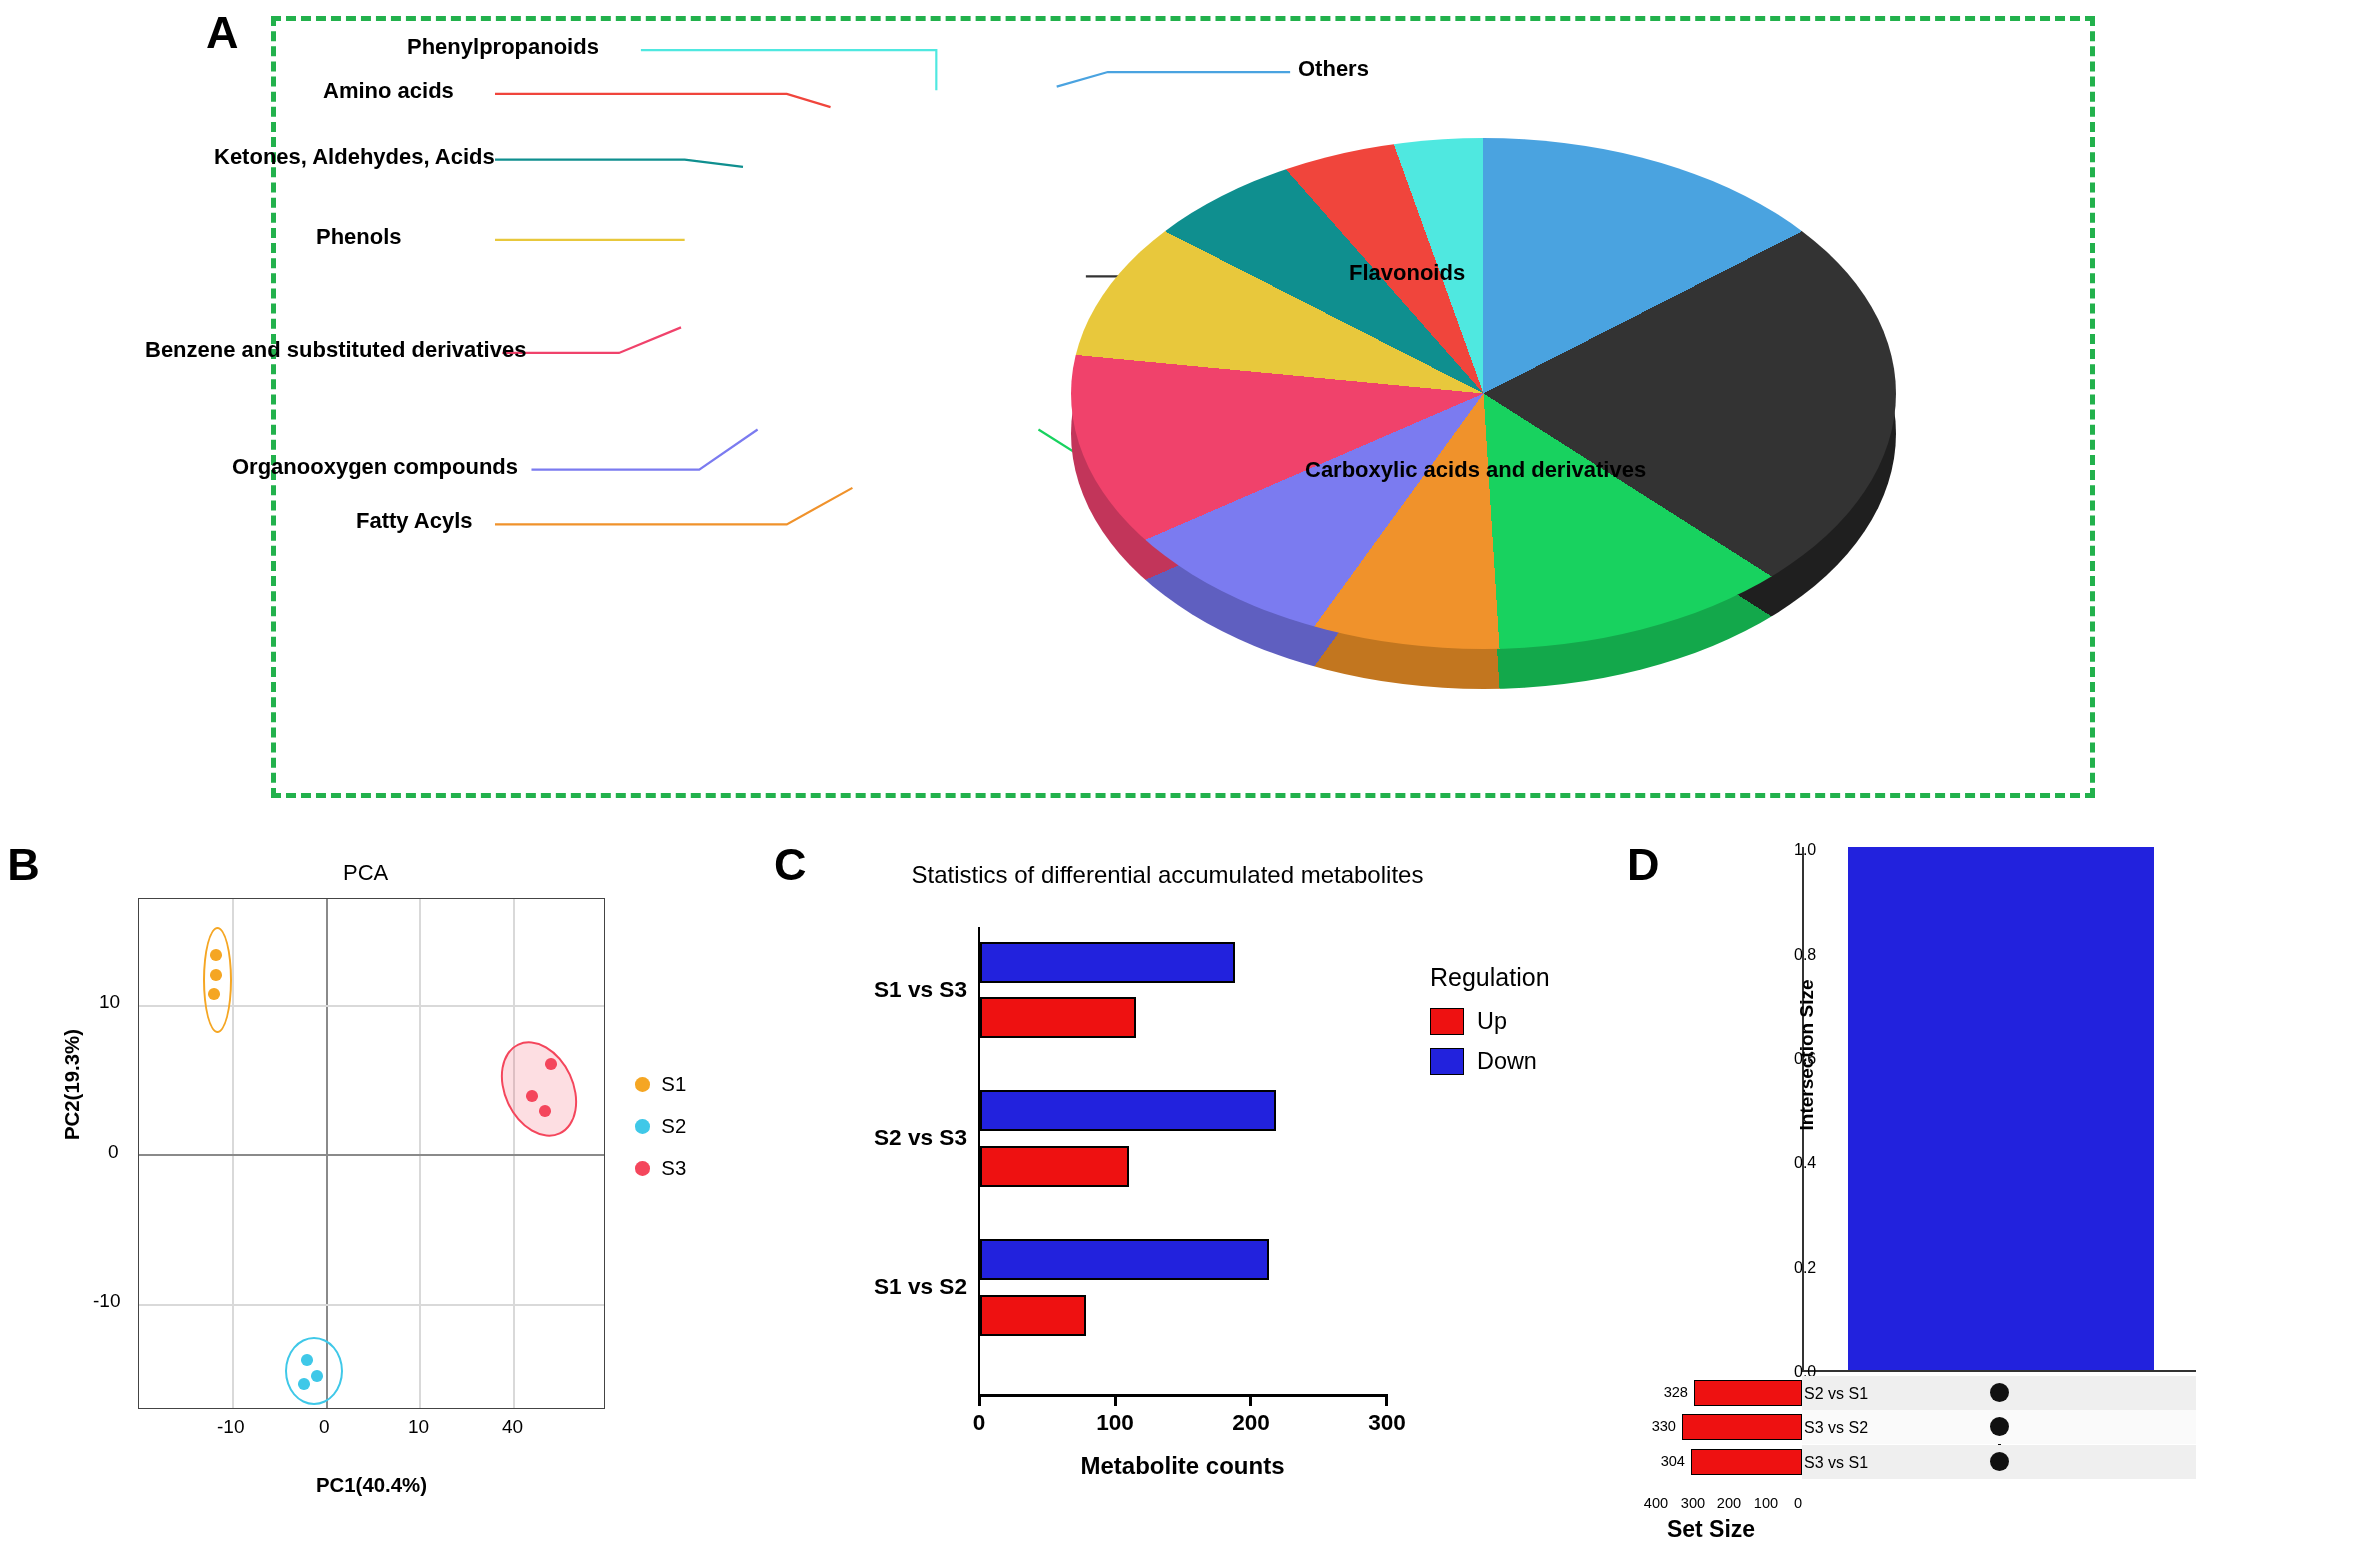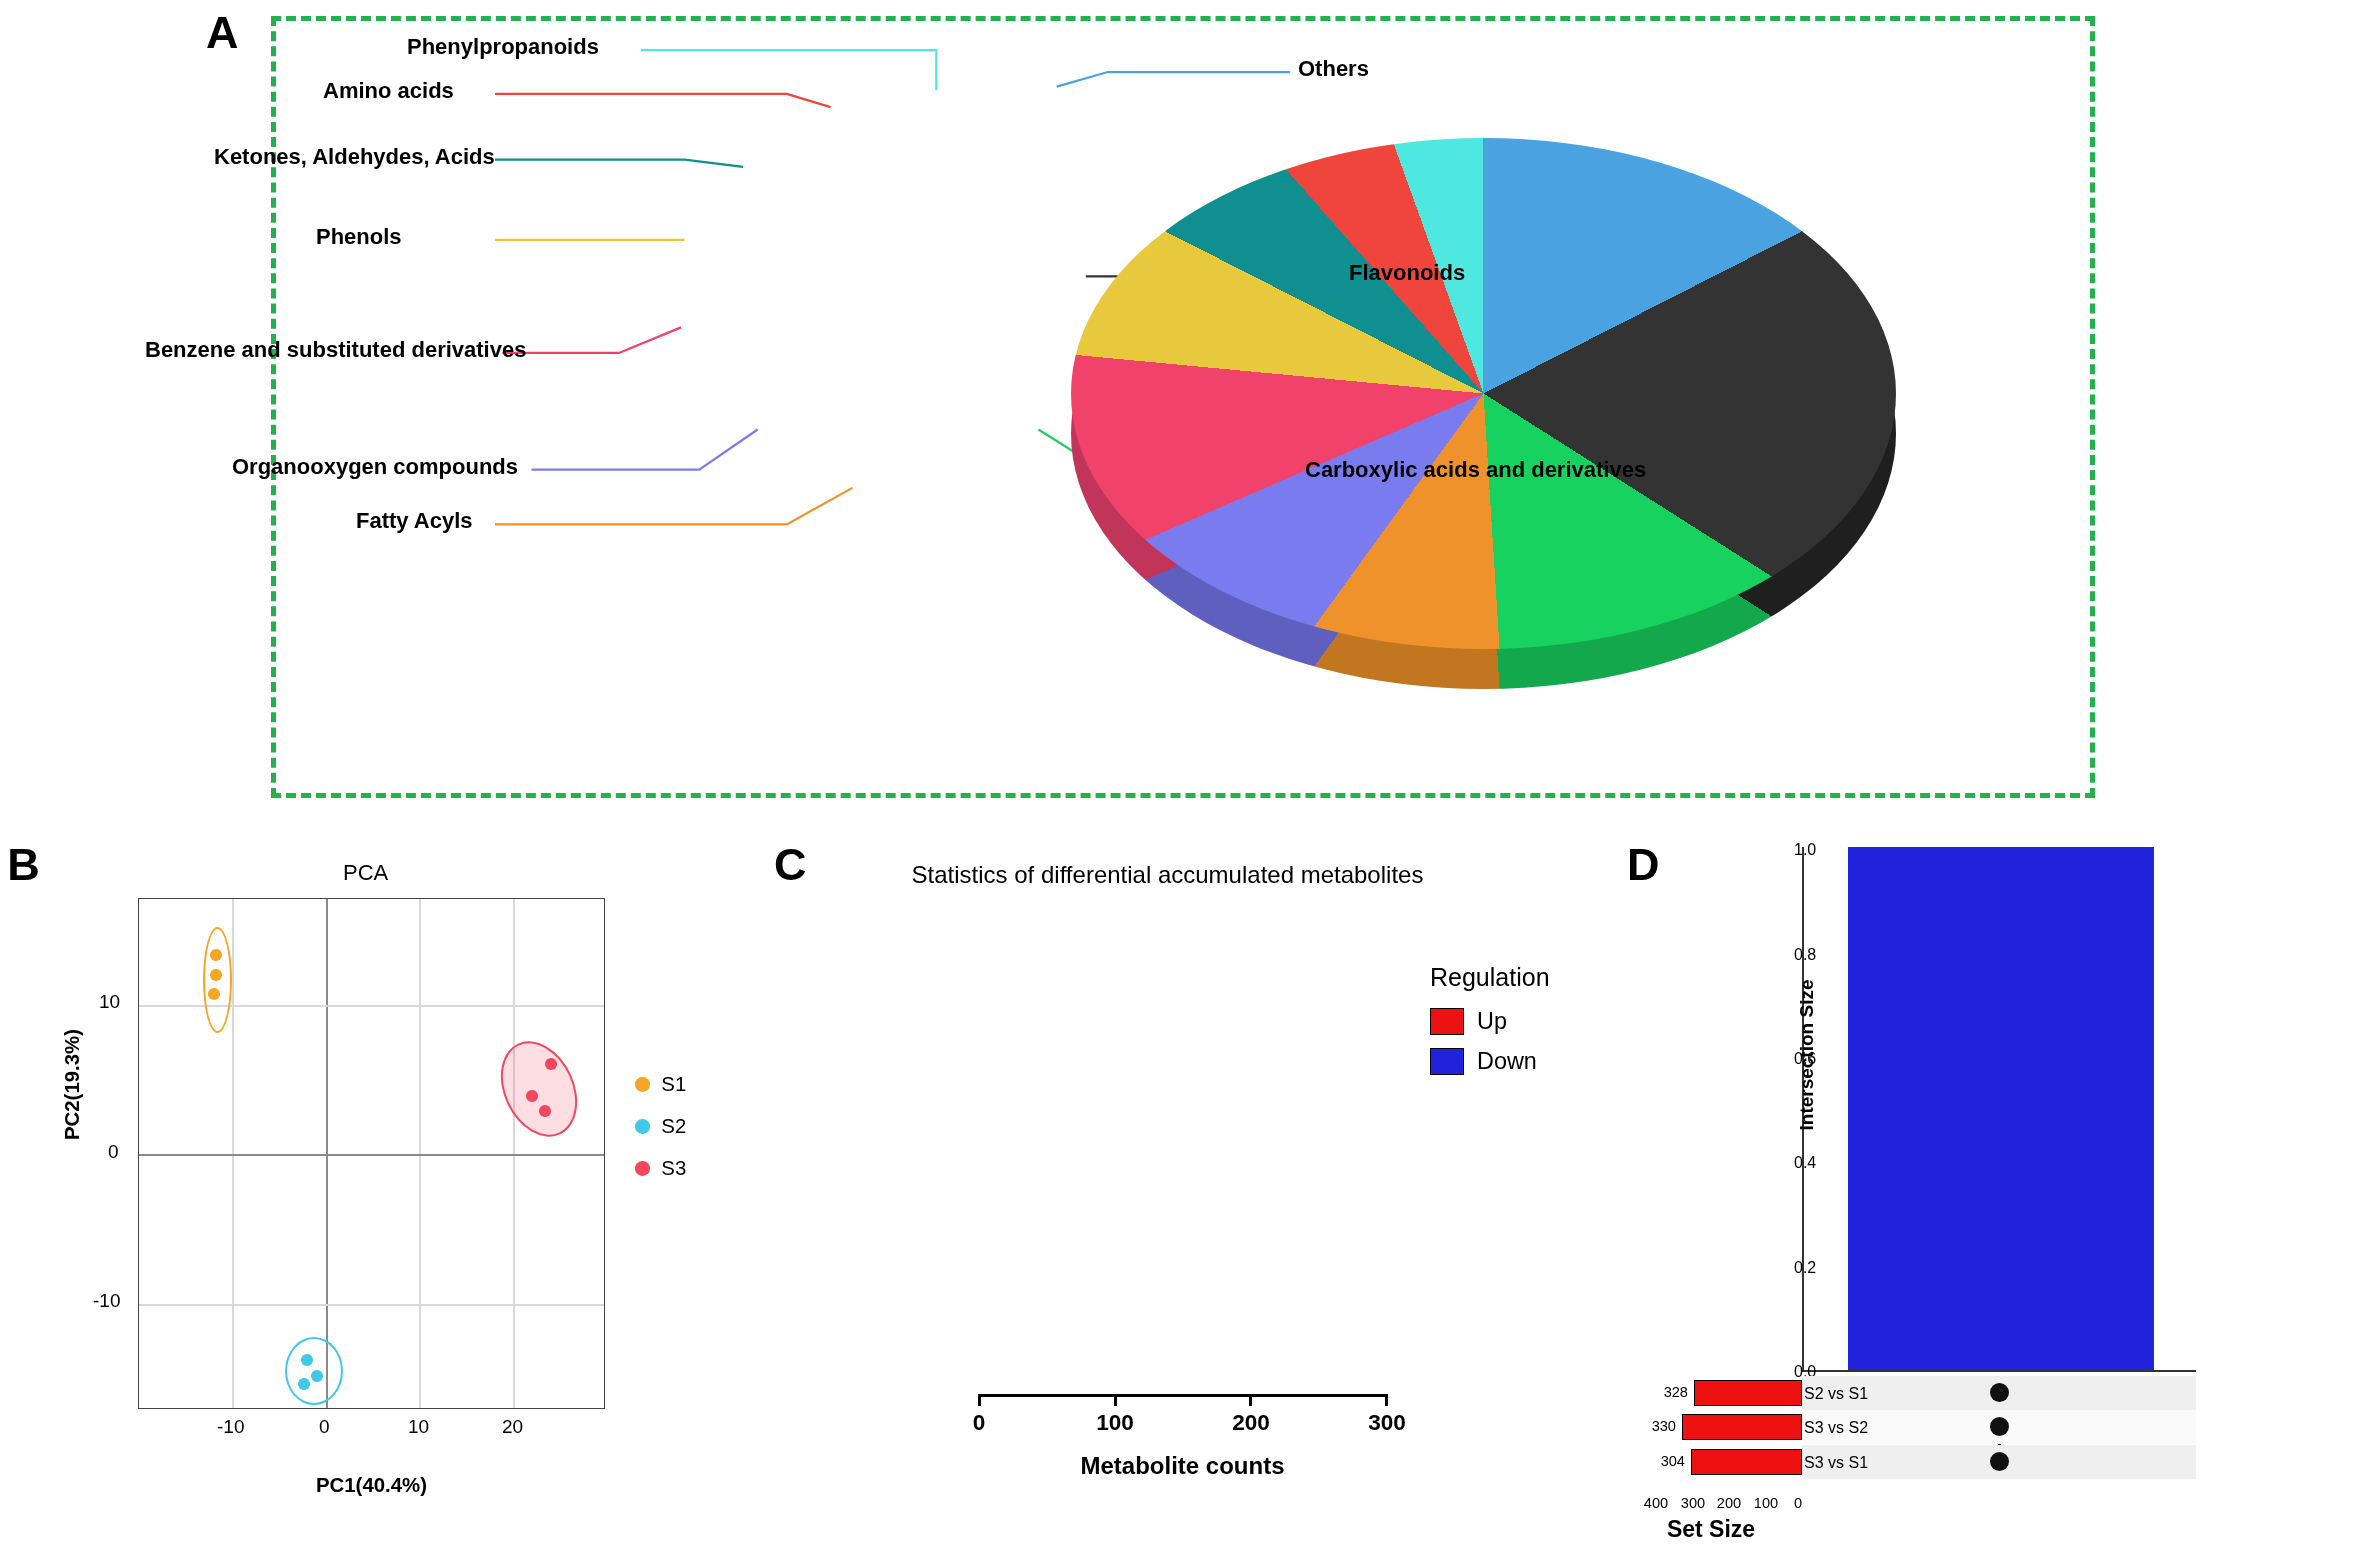--- a/index.html
+++ b/index.html
@@ -157,21 +157,21 @@
 
     <div class="ellipse" style="left:365px;top:140px;width:66px;height:96px;border:2.2px solid #f4465c;background:rgba(244,70,92,0.18);transform:rotate(-25deg);"></div>
     <div class="dot" style="left:406px;top:159px;background:#f4465c;"></div>
     <div class="dot" style="left:387px;top:191px;background:#f4465c;"></div>
     <div class="dot" style="left:400px;top:206px;background:#f4465c;"></div>
   </div>
 
   <div class="tick-lab" style="left:188px;top:584px;">-10</div>
   <div class="tick-lab" style="left:290px;top:584px;">0</div>
   <div class="tick-lab" style="left:379px;top:584px;">10</div>
-  <div class="tick-lab" style="left:473px;top:584px;">20</div>
+  <div class="tick-lab" style="left:473px;top:584px;">40</div>
 
   <div class="tick-lab" style="left:64px;top:458px;">-10</div>
   <div class="tick-lab" style="left:79px;top:309px;">0</div>
   <div class="tick-lab" style="left:70px;top:159px;">10</div>
 
   <div id="pca-ylab">PC2(19.3%)</div>
   <div id="pca-xlab">PC1(40.4%)</div>
 
   <div id="pca-legend">
     <div class="lg-row">
@@ -186,20 +186,34 @@
       <div class="lg-dot" style="background:#f4465c;"></div>
       <div class="lg-txt">S3</div>
     </div>
   </div>
 </div>
 
 <div class="panel-letter" style="left:774px;top:839px;">C</div>
 <div id="panelC">
   <div id="c-title">Statistics of differential accumulated metabolites</div>
 
+  <div id="c-plot">
+
+    <div class="cgrp-lab" style="top:50px;">S1 vs S3</div>
+    <div class="cbar" style="left:0;top:14.6px;width:255px;background:#2222dd;"></div>
+    <div class="cbar" style="left:0;top:70px;width:156px;background:#ee1111;"></div>
+
+    <div class="cgrp-lab" style="top:198px;">S2 vs S3</div>
+    <div class="cbar" style="left:0;top:163px;width:296px;background:#2222dd;"></div>
+    <div class="cbar" style="left:0;top:219px;width:149px;background:#ee1111;"></div>
+
+    <div class="cgrp-lab" style="top:347px;">S1 vs S2</div>
+    <div class="cbar" style="left:0;top:312px;width:289px;background:#2222dd;"></div>
+    <div class="cbar" style="left:0;top:368px;width:106px;background:#ee1111;"></div>
+  </div>
 
   <div id="c-axis"></div>
   <div class="c-tick" style="left:219px;"></div>
   <div class="c-tick" style="left:355px;"></div>
   <div class="c-tick" style="left:490px;"></div>
   <div class="c-tick" style="left:626px;"></div>
   <div class="c-tick-lab" style="left:220px;">0</div>
   <div class="c-tick-lab" style="left:356px;">100</div>
   <div class="c-tick-lab" style="left:492px;">200</div>
   <div class="c-tick-lab" style="left:628px;">300</div>

